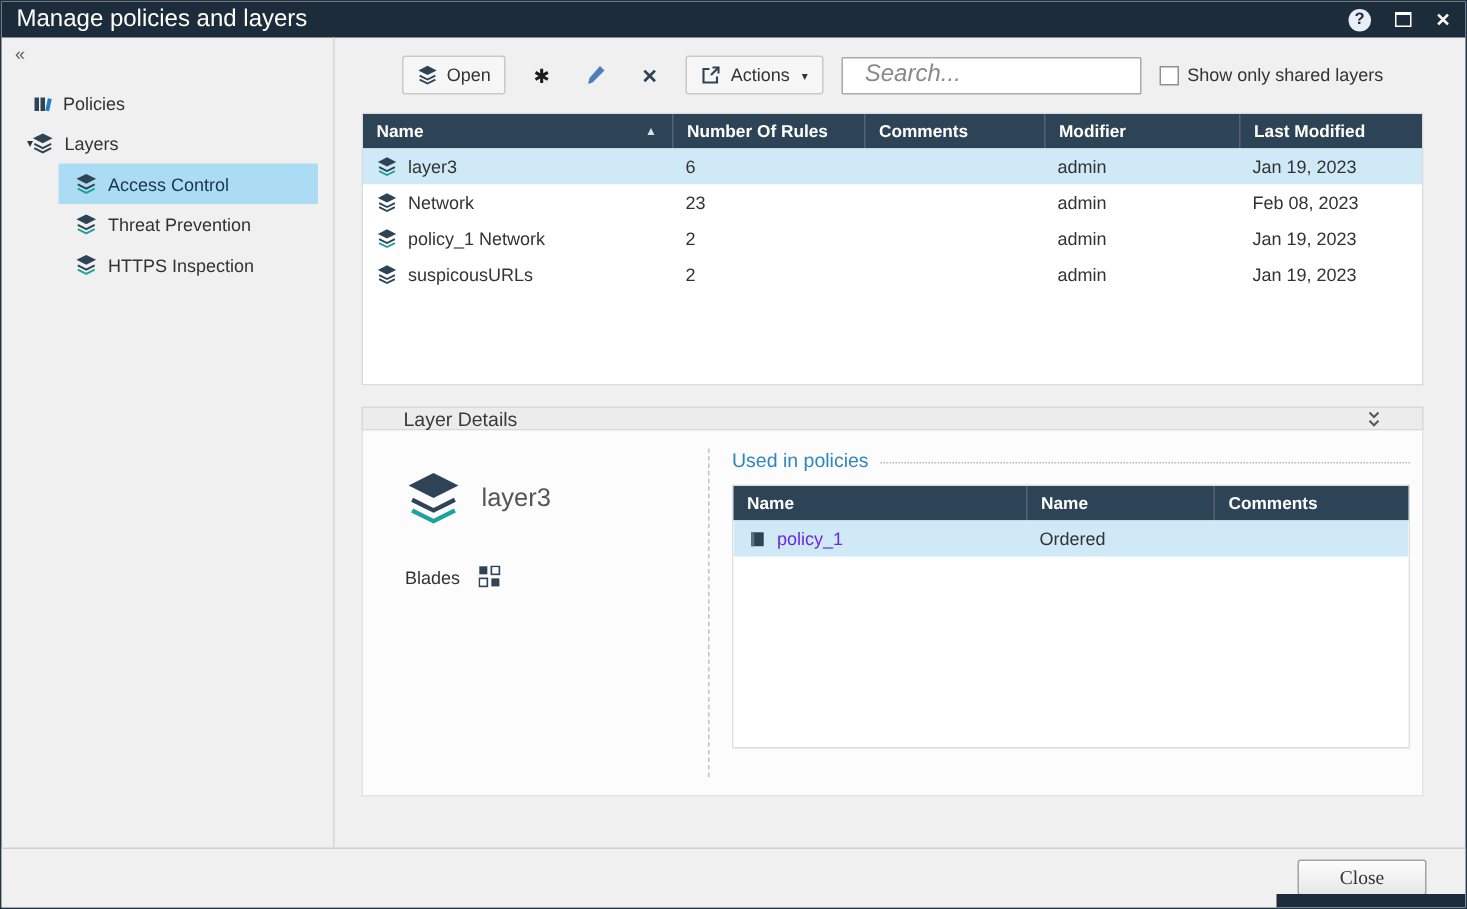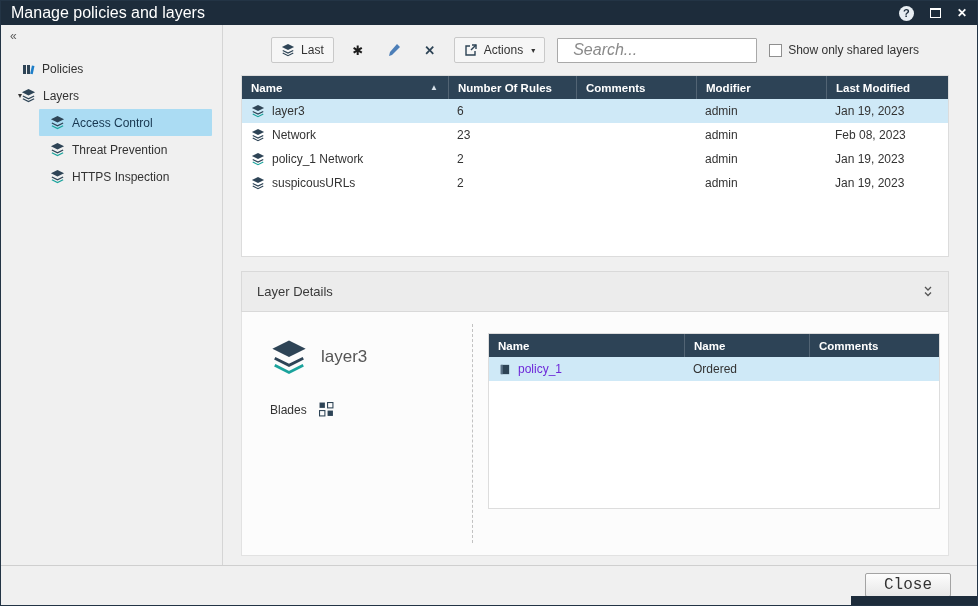--- a/index.html
+++ b/index.html
@@ -60,22 +60,22 @@
   .th:first-child { border-left:none; }
   .c-name { width:206px; } .c-rules { width:128px; } .c-comments { width:120px; } .c-modifier { width:130px; } .c-modified { flex:1; }
   .th.c-name { justify-content:space-between; padding-right:10px; }
   .sort-arrow { font-size:8px; color:#d8e2ea; }
   .tbody { flex:1; background:#fff; overflow:hidden; }
   .trow { display:flex; height:24px; align-items:center; cursor:pointer; background:#fff; }
   .trow.selected { background:#cfe9f7; }
   .td { padding-left:9px; display:flex; align-items:center; gap:7px; white-space:nowrap; overflow:hidden; }
   
   .details-header {
-    margin-top:14px; height:41px; background:#ececec; border:1px solid #d9d9d9;
-    display:flex; align-items:center; justify-content:space-between; padding:0 15px;
+    margin-top:14px; height:16px; background:#ececec; border:1px solid #d9d9d9;
+    display:flex; align-items:center; justify-content:space-between; padding:0 27px;
     font-size:13px; color:#3a3a3a; flex:none;
   }
   .details-panel {
     height:244px; background:#fcfcfc; border:1px solid #e2e2e2; border-top:none;
     display:flex; flex:none;
   }
   .dp-left { width:230px; flex:none; padding:26px 0 0 28px; }
   .layer-big { display:flex; align-items:center; gap:13px; }
   .layer-big-name { font-size:17px; color:#555; }
   .blades-row { margin-top:26px; display:flex; align-items:center; gap:12px; color:#333; }
@@ -85,21 +85,21 @@
   .used-title { color:#2e86c1; font-size:13px; flex:none; }
   .dotted-rule { flex:1; border-bottom:1px dotted #b9b9b9; height:1px; margin-top:3px; }
   .used-table { margin-top:9px; border:1px solid #ddd; background:#fff; height:176px; display:flex; flex-direction:column; }
   .u-name { width:195px; } .u-mode { width:125px; } .u-comments { flex:1; }
   .link-text { color:#6d28d9; }
   
   .footer { position:absolute; left:0; right:0; bottom:0; height:40px; border-top:1px solid #cfcfcf; background:#f0f0f0; }
   .close-btn {
     position:absolute; right:26px; top:7px; width:86px; height:24px;
     background:linear-gradient(#fdfdfd,#e7e7e7); border:1px solid #a3a3a3; border-radius:2px;
-    font-size:16px; color:#333; font-family:Liberation Mono, monospace; cursor:pointer;
+    font-size:13px; color:#333; font-family:Liberation Serif, serif; cursor:pointer;
   }
   .corner-accent { position:absolute; right:0; bottom:0; width:126px; height:9px; background:#1d2c3b; }
 </style>
 </head>
 <body>
 
 <div class="window">
 
   <div class="titlebar">
     <span class="title">Manage policies and layers</span>
@@ -164,21 +164,21 @@
 
     <div class="content">
 
       <div class="toolbar">
         <div class="btn">
           <svg width="14" height="14" viewBox="0 0 16 16">
             <polygon points="8,1 15,4.5 8,8 1,4.5" fill="#2e4456"></polygon>
             <polyline points="2,8.5 8,11.5 14,8.5" fill="none" stroke="#2e4456" stroke-width="1.4"></polyline>
             <polyline points="2,11.5 8,14.5 14,11.5" fill="none" stroke="#2e4456" stroke-width="1.4"></polyline>
           </svg>
-          <span>Last</span>
+          <span>Open</span>
         </div>
 
         <span class="icon-btn glyph-new">✱</span>
 
         <span class="icon-btn">
           <svg width="14" height="14" viewBox="0 0 14 14">
             <path d="M10 1 L13 4 5 12 2 13 3 9 Z" fill="#4d7fb8"></path>
           </svg>
         </span>
 
@@ -309,20 +309,24 @@
               <rect x="8" y="0.5" width="5" height="5" fill="none" stroke="#2e4456"></rect>
               <rect x="0.5" y="8" width="5" height="5" fill="none" stroke="#2e4456"></rect>
               <rect x="8" y="8" width="5" height="5" fill="#2e4456"></rect>
             </svg>
           </div>
         </div>
 
         <div class="dp-divider"></div>
 
         <div class="dp-right">
+          <div class="used-title-row">
+            <span class="used-title">Used in policies</span>
+            <span class="dotted-rule"></span>
+          </div>
 
           <div class="used-table">
             <div class="thead">
               <div class="th u-name">Name</div>
               <div class="th u-mode">Name</div>
               <div class="th u-comments">Comments</div>
             </div>
             <div class="tbody">
               <div class="trow selected">
                 <div class="td u-name">

